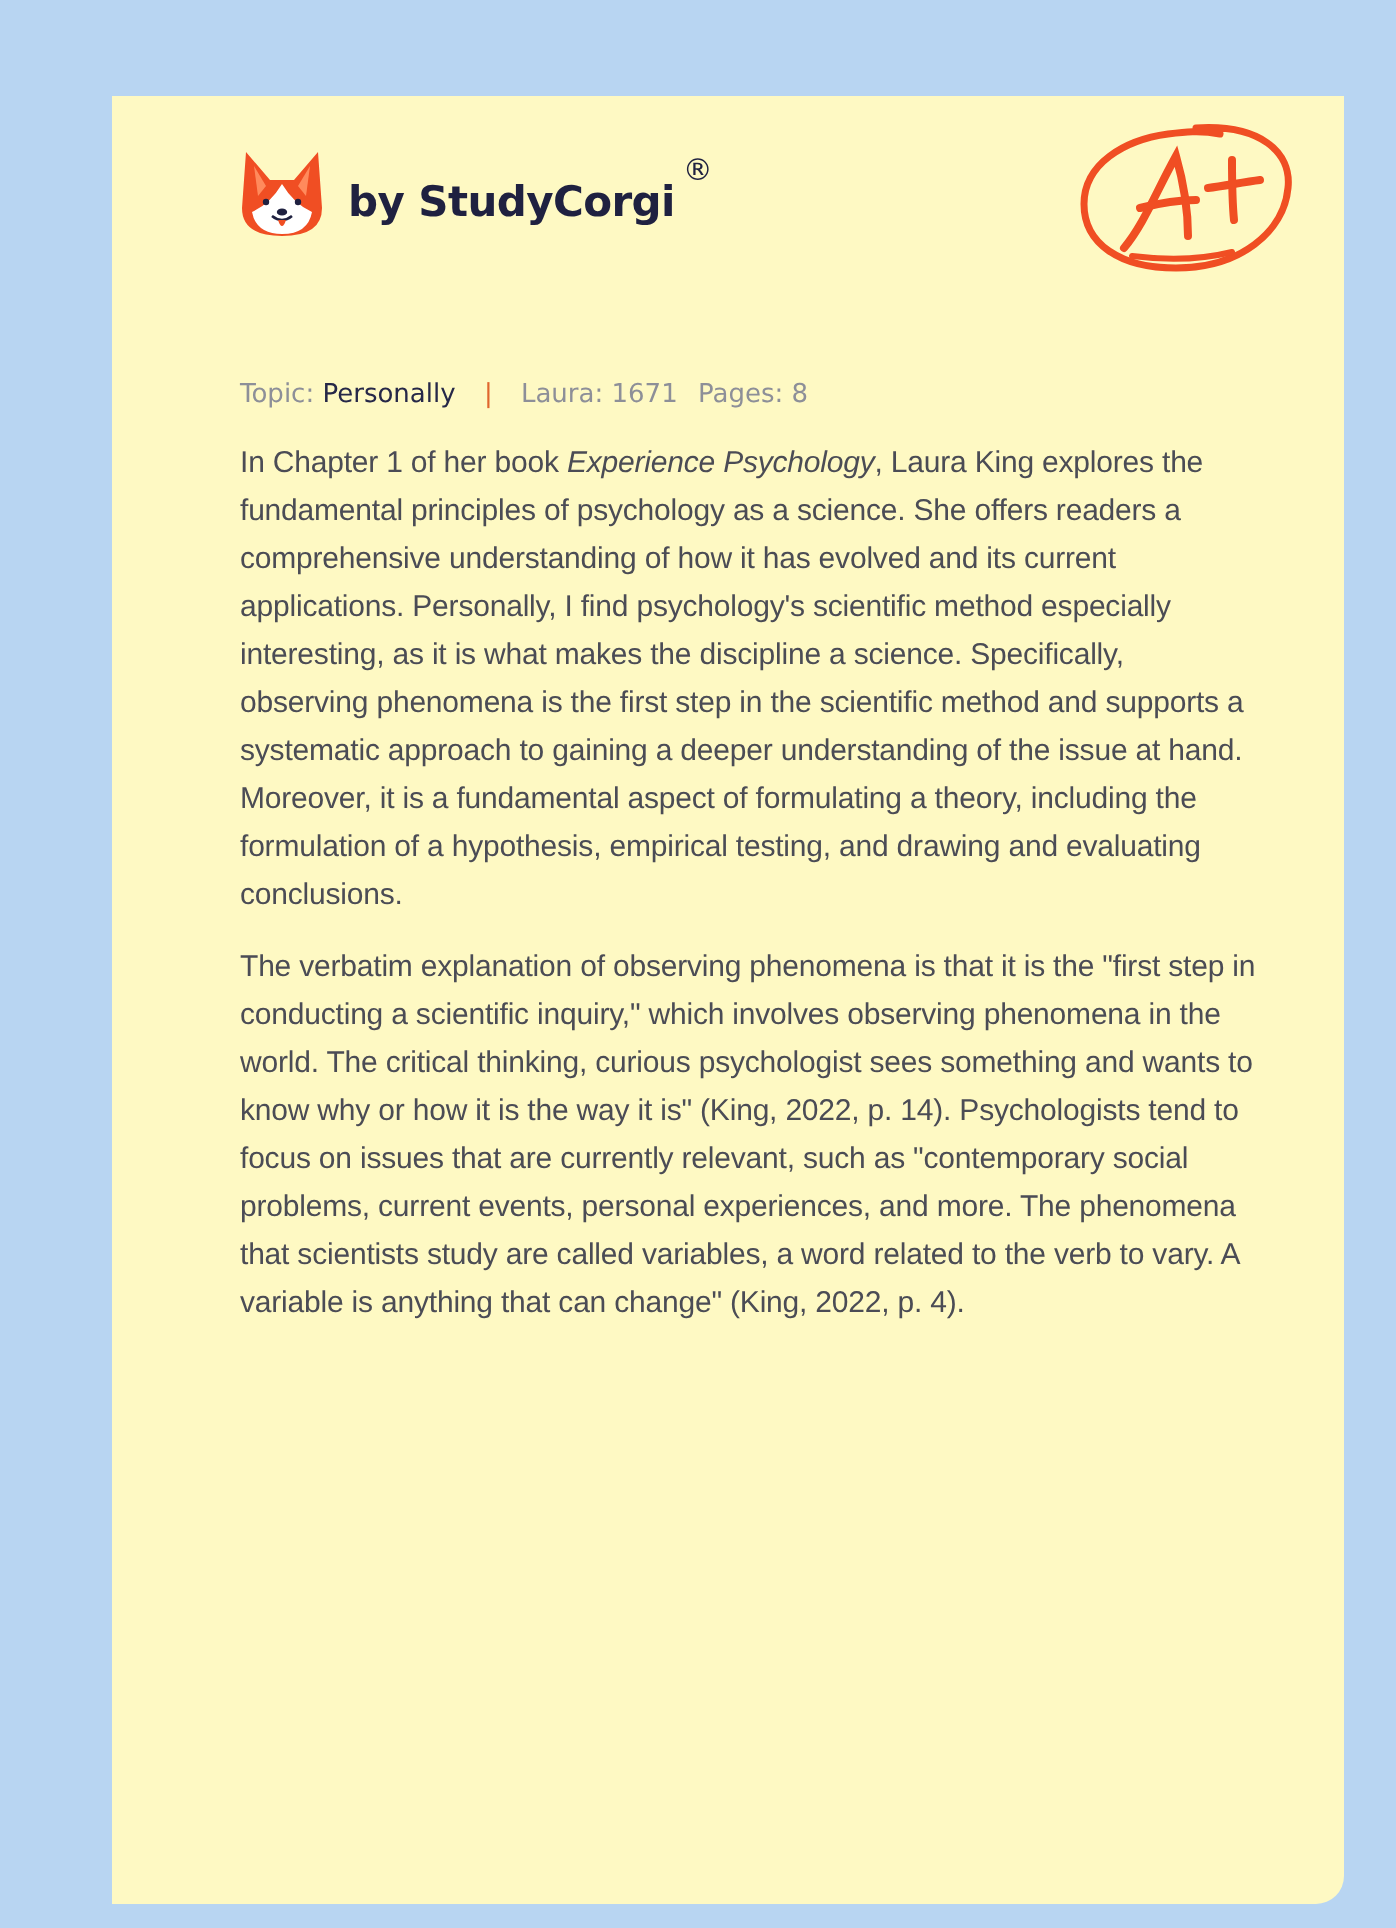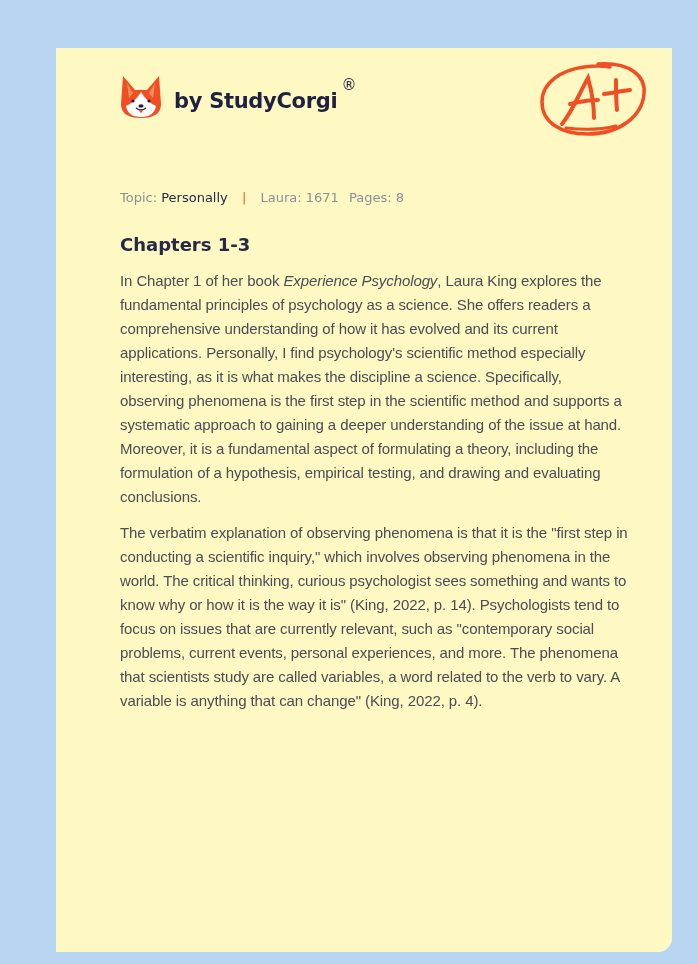--- a/index.html
+++ b/index.html
@@ -148,20 +148,19 @@
     <div class="meta">
       <span>Topic:</span>
       <span class="topic-value">Personally</span>
       <span class="sep">|</span>
       <span>Laura:</span>
       <span>1671</span>
       <span class="pages-label">Pages:</span>
       <span>8</span>
     </div>
 
-    <h2>Chapters 1-3</h2>
 
     <p><span>In Chapter 1 of her book </span><em>Experience Psychology</em><span>, Laura King explores the fundamental principles of psychology as a science. She offers readers a comprehensive understanding of how it has evolved and its current applications. Personally, I find psychology's scientific method especially interesting, as it is what makes the discipline a science. Specifically, observing phenomena is the first step in the scientific method and supports a systematic approach to gaining a deeper understanding of the issue at hand. Moreover, it is a fundamental aspect of formulating a theory, including the formulation of a hypothesis, empirical testing, and drawing and evaluating conclusions.</span></p>
 
     <p>The verbatim explanation of observing phenomena is that it is the "first step in conducting a scientific inquiry," which involves observing phenomena in the world. The critical thinking, curious psychologist sees something and wants to know why or how it is the way it is" (King, 2022, p. 14). Psychologists tend to focus on issues that are currently relevant, such as "contemporary social problems, current events, personal experiences, and more. The phenomena that scientists study are called variables, a word related to the verb to vary. A variable is anything that can change" (King, 2022, p. 4).</p>
   </div>
 
 </div>
 
 </body></html>

